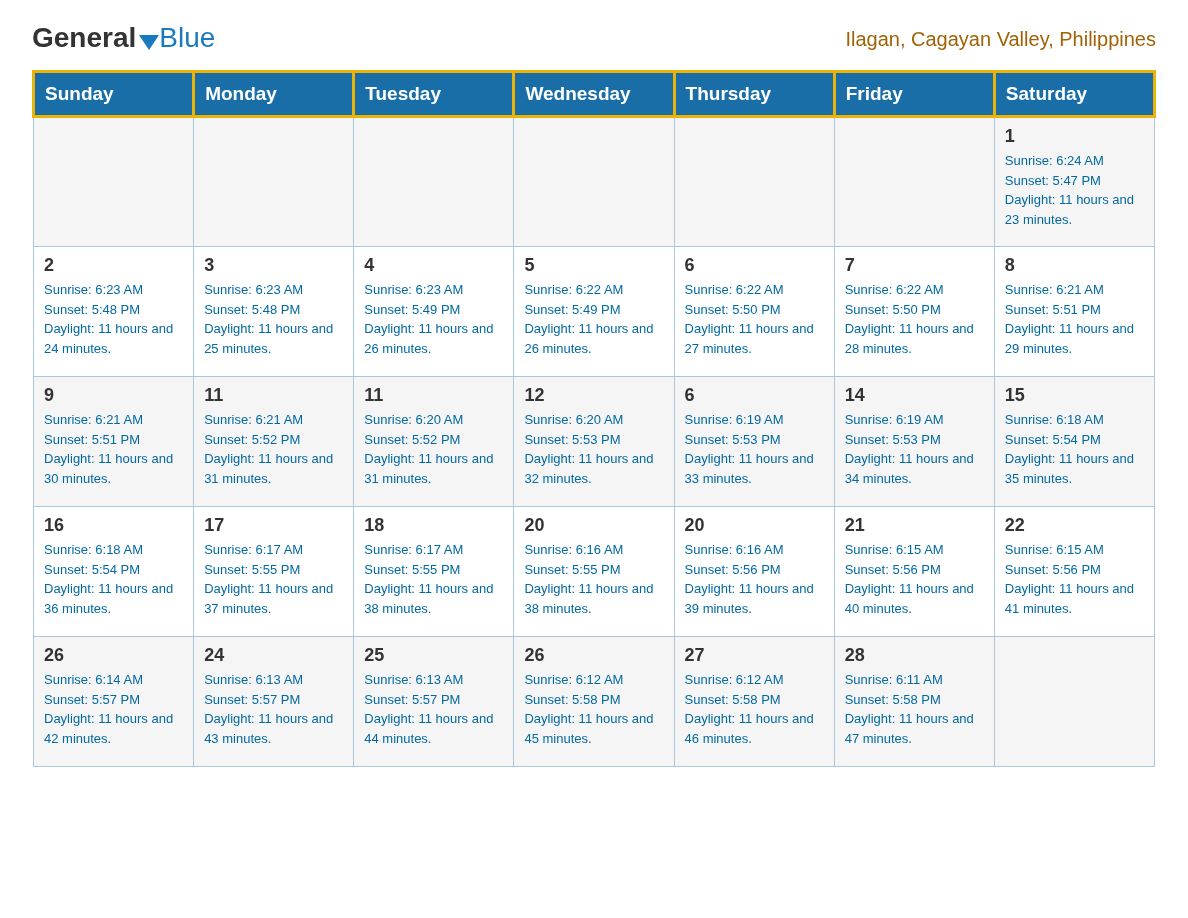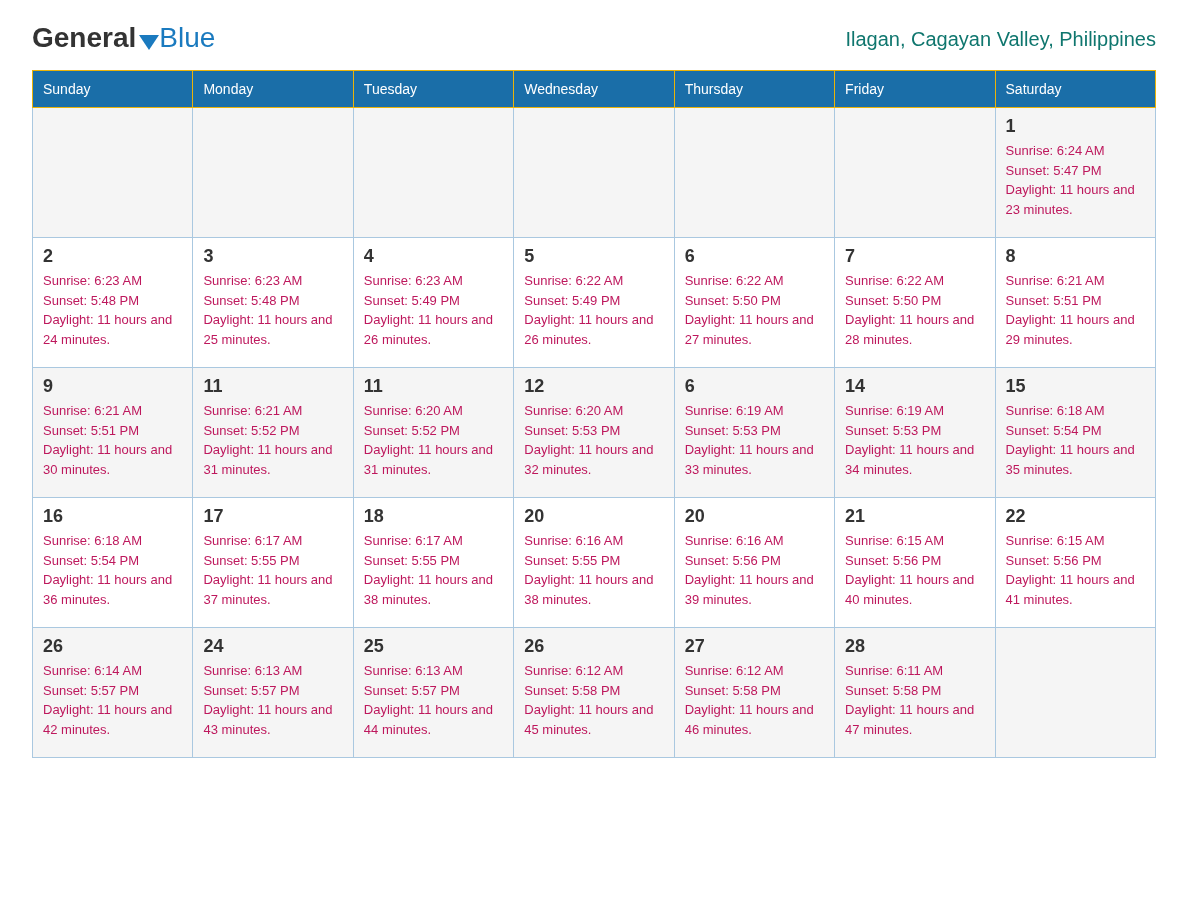--- a/index.html
+++ b/index.html
@@ -39,38 +39,38 @@
       text-align: right;
     }
     .month-title {
       font-size: 48px;
       font-weight: bold;
       color: #333;
       line-height: 1.1;
     }
     .location {
       font-size: 20px;
-      color: #0f766e;
+      color: #a16207;
       margin-top: 4px;
     }
     table {
       width: 100%;
       border-collapse: collapse;
       table-layout: fixed;
     }
     thead tr {
       background-color: #1a6ea8;
     }
     thead th {
       color: #fff;
-      font-size: 14px;
-      font-weight: 400;
+      font-size: 19px;
+      font-weight: 700;
       padding: 10px 10px;
       text-align: left;
-      border: 1px solid #eab308;
+      border: 3px solid #eab308;
     }
     tbody td {
       vertical-align: top;
       border: 1px solid #aac8e0;
       padding: 8px 10px;
       font-size: 13px;
       color: #333;
       height: 130px;
     }
     tbody tr:nth-child(odd) td {
@@ -80,21 +80,21 @@
       background-color: #fff;
     }
     .day-number {
       font-size: 18px;
       font-weight: bold;
       color: #333;
       margin-bottom: 4px;
     }
     .day-info {
       font-size: 13px;
-      color: #be185d;
+      color: #0369a1;
       line-height: 1.5;
     }
     .empty-cell {
       background-color: #f5f5f5;
     }
   </style>
 </head>
 <body>
 
 <div class="header-area">

